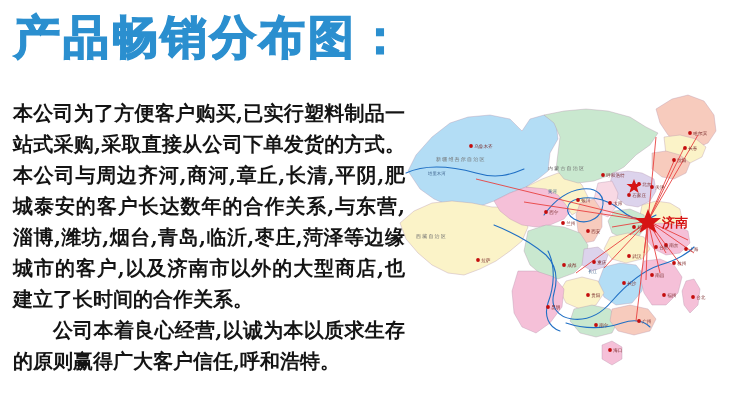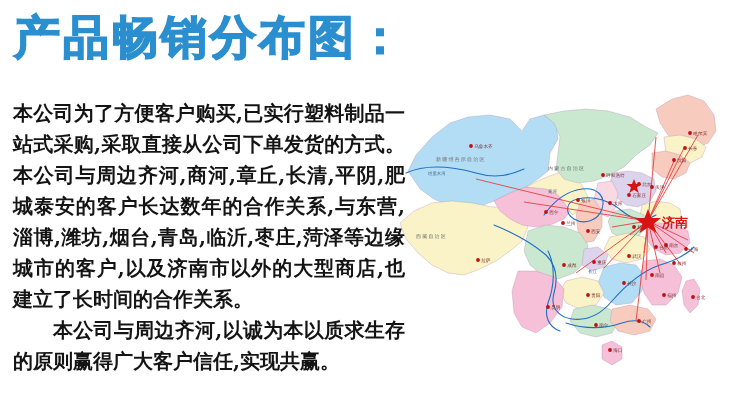--- a/index.html
+++ b/index.html
@@ -81,21 +81,21 @@
 </style>
 </head>
 <body>
 
 <div id="page">
 
   <div class="title">产品畅销分布图：</div>
 
   <div class="body-copy">
     <p>本公司为了方便客户购买,已实行塑料制品一站式采购,采取直接从公司下单发货的方式。本公司与周边齐河,商河,章丘,长清,平阴,肥城泰安的客户长达数年的合作关系,与东营,淄博,潍坊,烟台,青岛,临沂,枣庄,菏泽等边缘城市的客户,以及济南市以外的大型商店,也建立了长时间的合作关系。</p>
-    <p class="indent">本公司与周边齐河,以诚为本以质求生存的原则赢得广大客户信任,实现共赢。</p>
+    <p class="indent">公司本着良心经营,以诚为本以质求生存的原则赢得广大客户信任,呼和浩特。</p>
   </div>
 
   <div class="map-wrap">
     <svg class="map-svg" viewBox="0 0 350 300">
 
       <g class="border">
 
         <path fill="#b3ddf5" d="M10,96 L18,80 L34,62 L52,48 L70,42 L92,40 L112,44 L124,56 L132,44 L146,40 L158,48
              L160,64 L152,78 L150,96 L140,104 L128,112 L112,118 L96,126 L80,132 L64,134 L50,130
              L36,124 L22,114 Z"></path>

